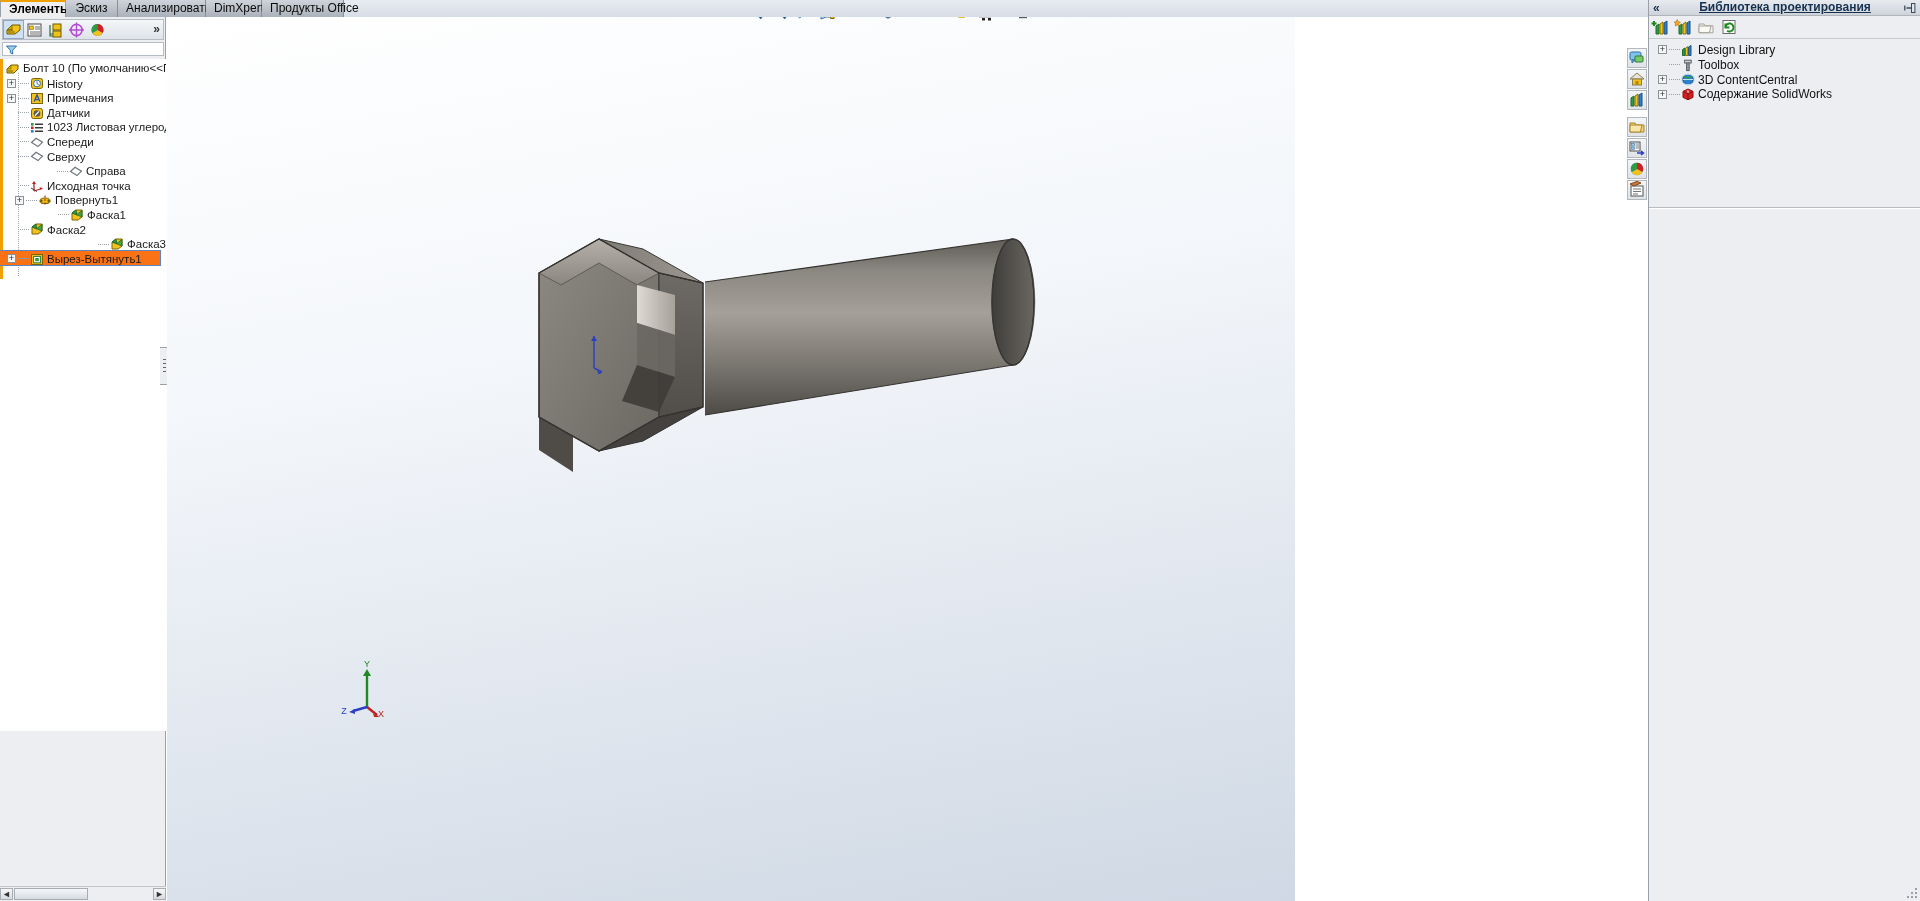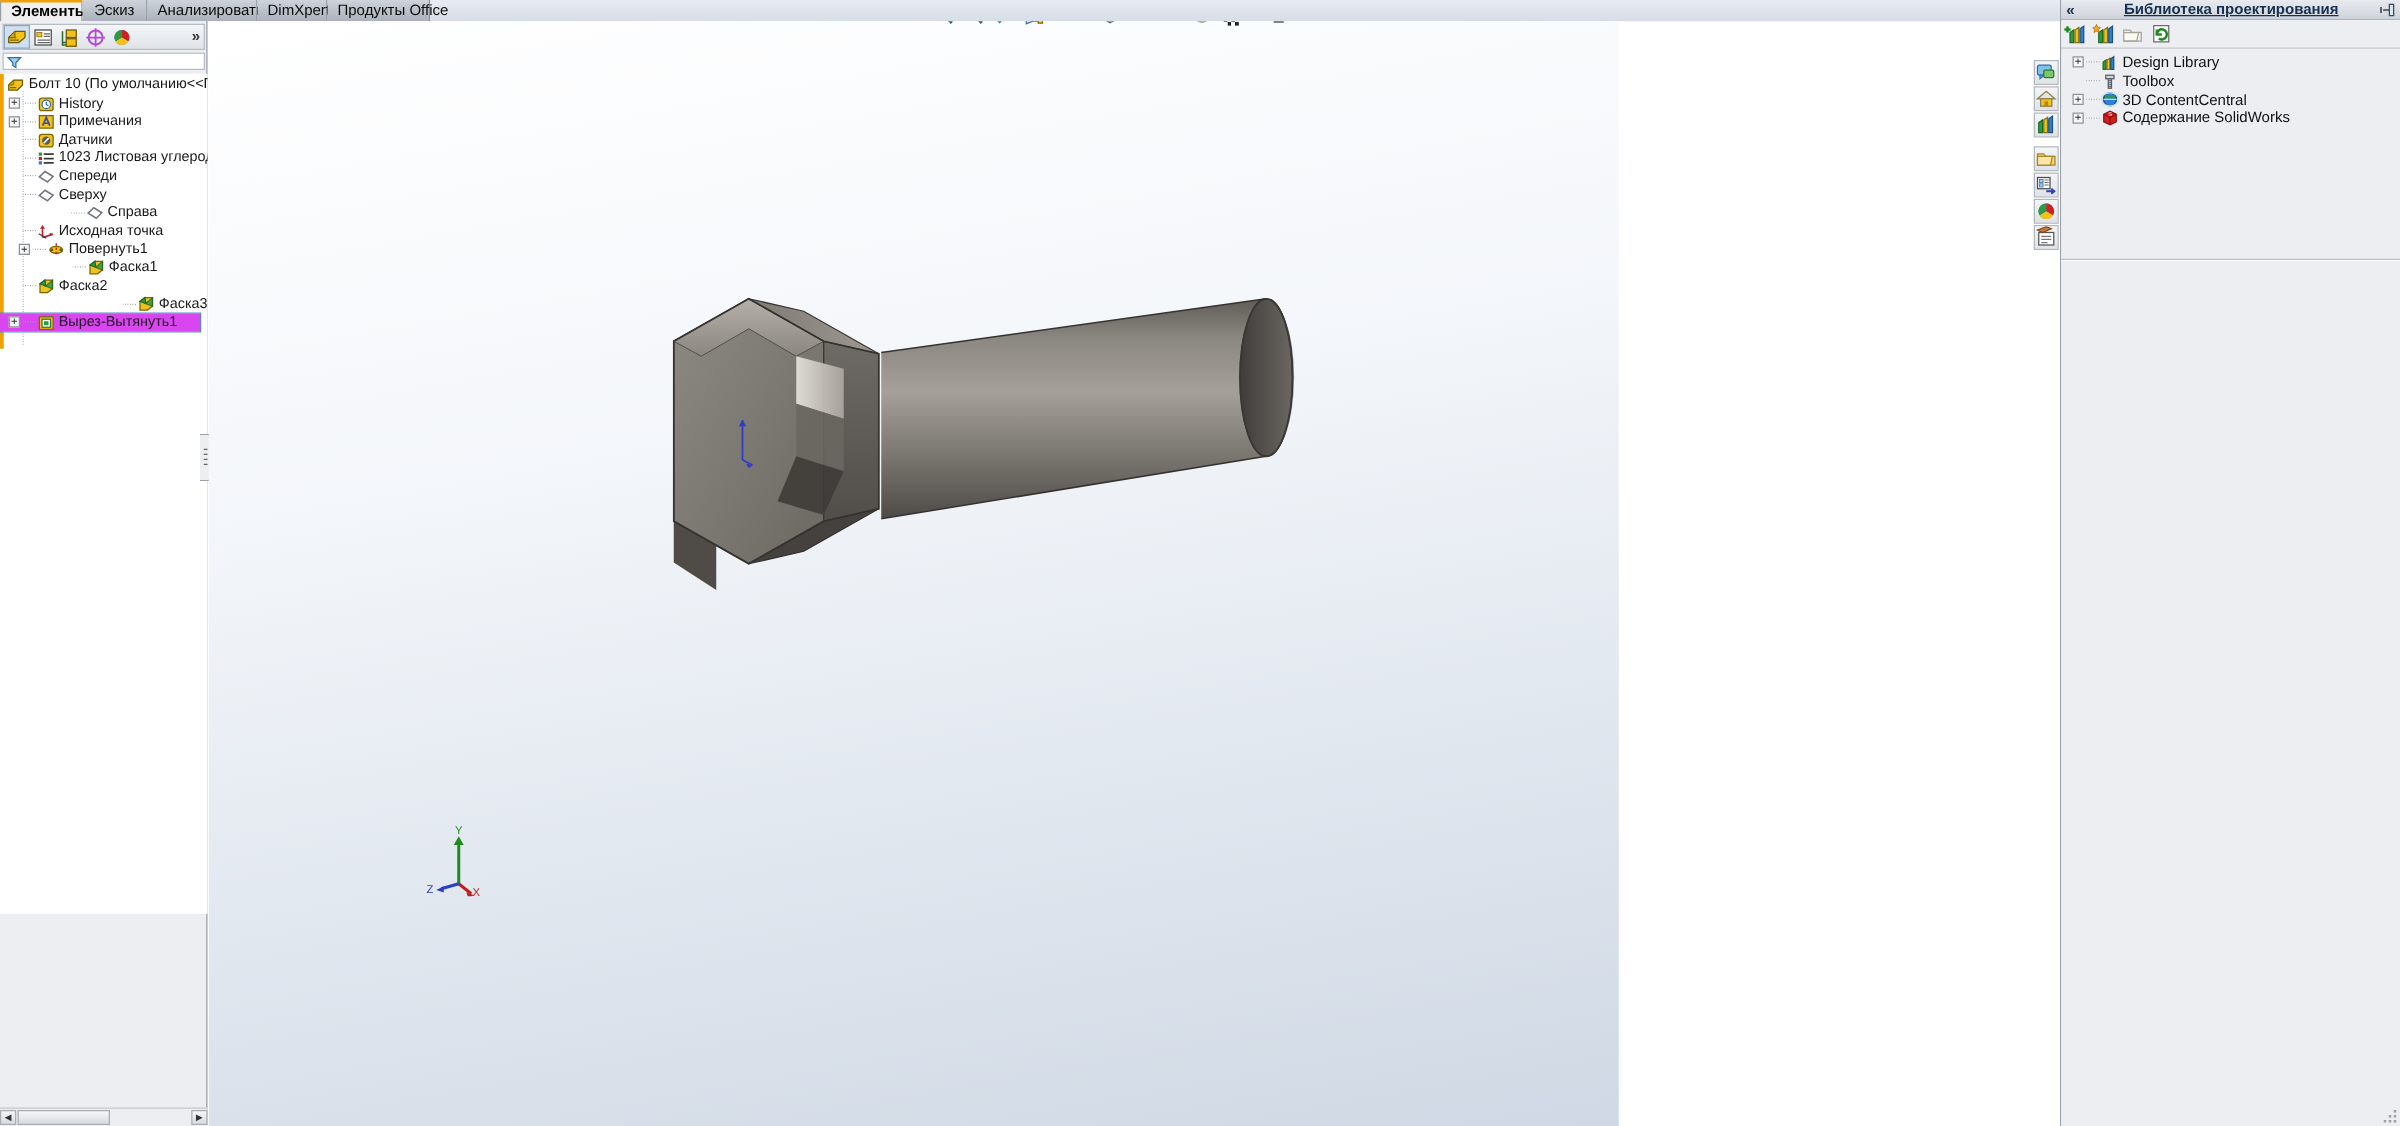--- a/index.html
+++ b/index.html
@@ -68,21 +68,21 @@
     content:""; position:absolute; left:0; top:0; width:3px; height:220px;
     background:#f0a000;
   }
   .tree-row {
     position: relative; height: 14.6px; line-height: 14px;
     white-space: nowrap; font-size: 11.5px; color: #1a1a1a; padding-left: 4px;
     cursor: default;
   }
   .tree-row.root { font-size: 11.5px; padding-left: 6px; }
   .tree-row.selected {
-    background: #d946ef; outline: 1px solid #5a87c4;
+    background: #f97316; outline: 1px solid #5a87c4;
   }
   .twisty {
     display: inline-block; width: 9px; height: 9px; line-height: 7px;
     border: 1px solid #8d9299; background: #f4f6f8; color: #2a2a2a;
     font-size: 9px; text-align: center; vertical-align: middle;
     margin-right: 2px; margin-left: 3px;
   }
   .twisty.blank { border: none; background: transparent; }
   .dots {
     display:inline-block; width:11px; height:1px; margin-right:1px;

